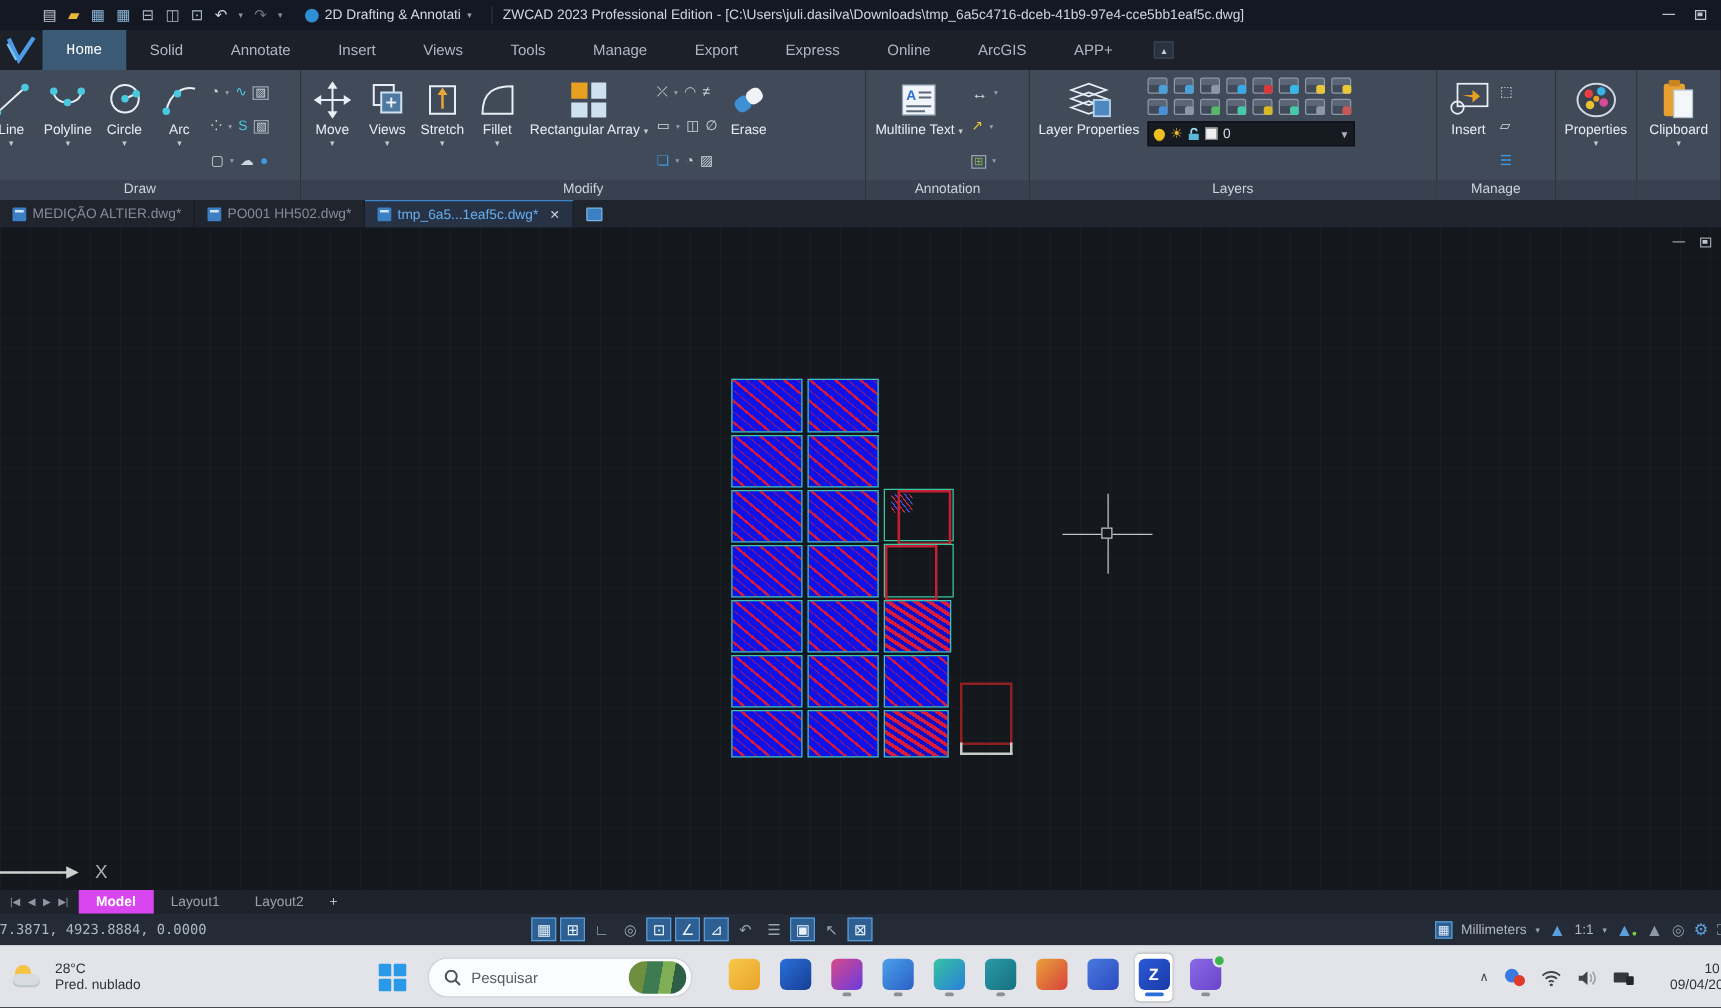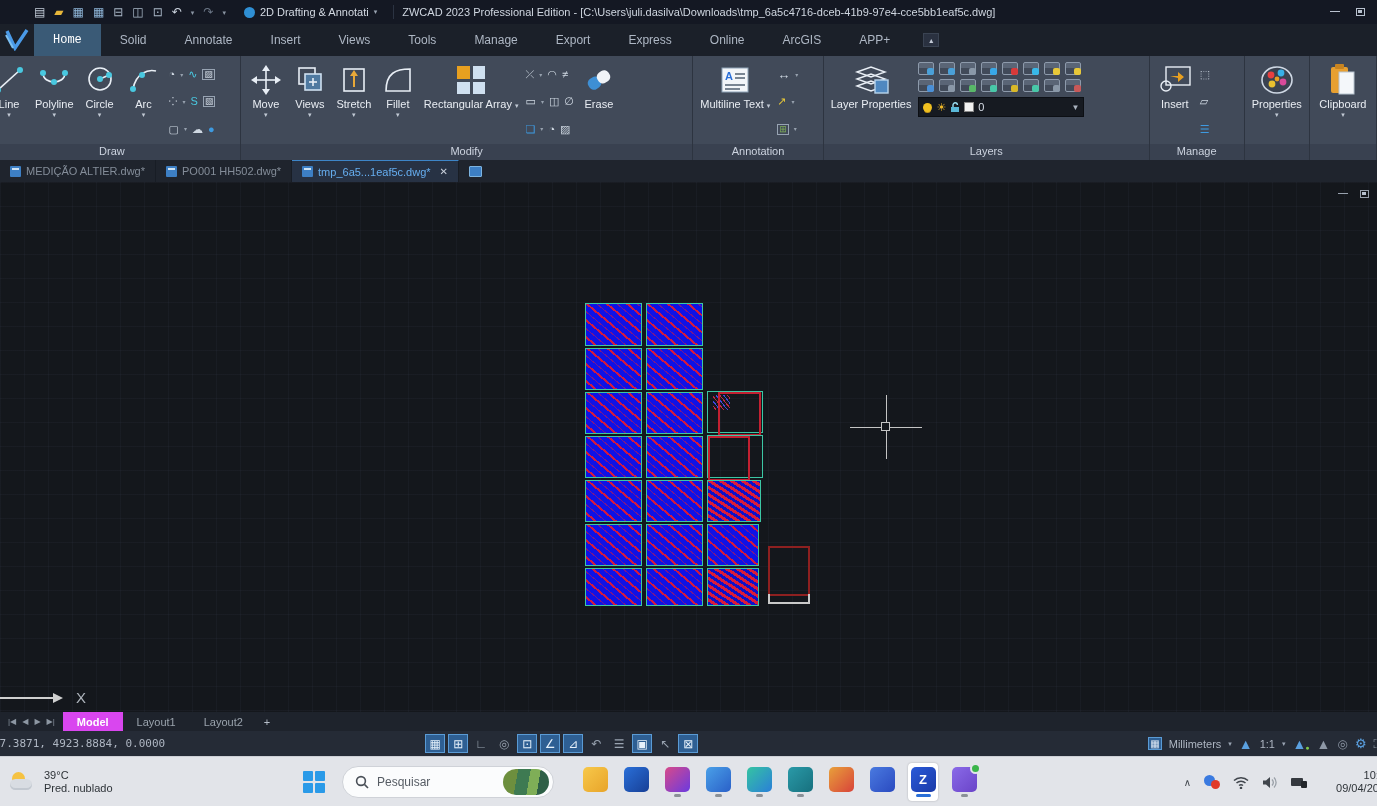--- a/index.html
+++ b/index.html
@@ -679,21 +679,21 @@
     </div>
   </div>
 
   <div class="taskbar">
     <div class="weather">
       <div class="w-icon">
           <div class="w-sun"></div>
           <div class="w-cloud"></div>
         </div>
       <div class="w-text">
-        <div>39°C</div>
+        <div>28°C</div>
         <div>Pred. nublado</div>
       </div>
     </div>
     <div class="tb-center">
       <div class="startbtn">
           <span></span>
           <span></span>
           <span></span>
           <span></span>
         </div>

